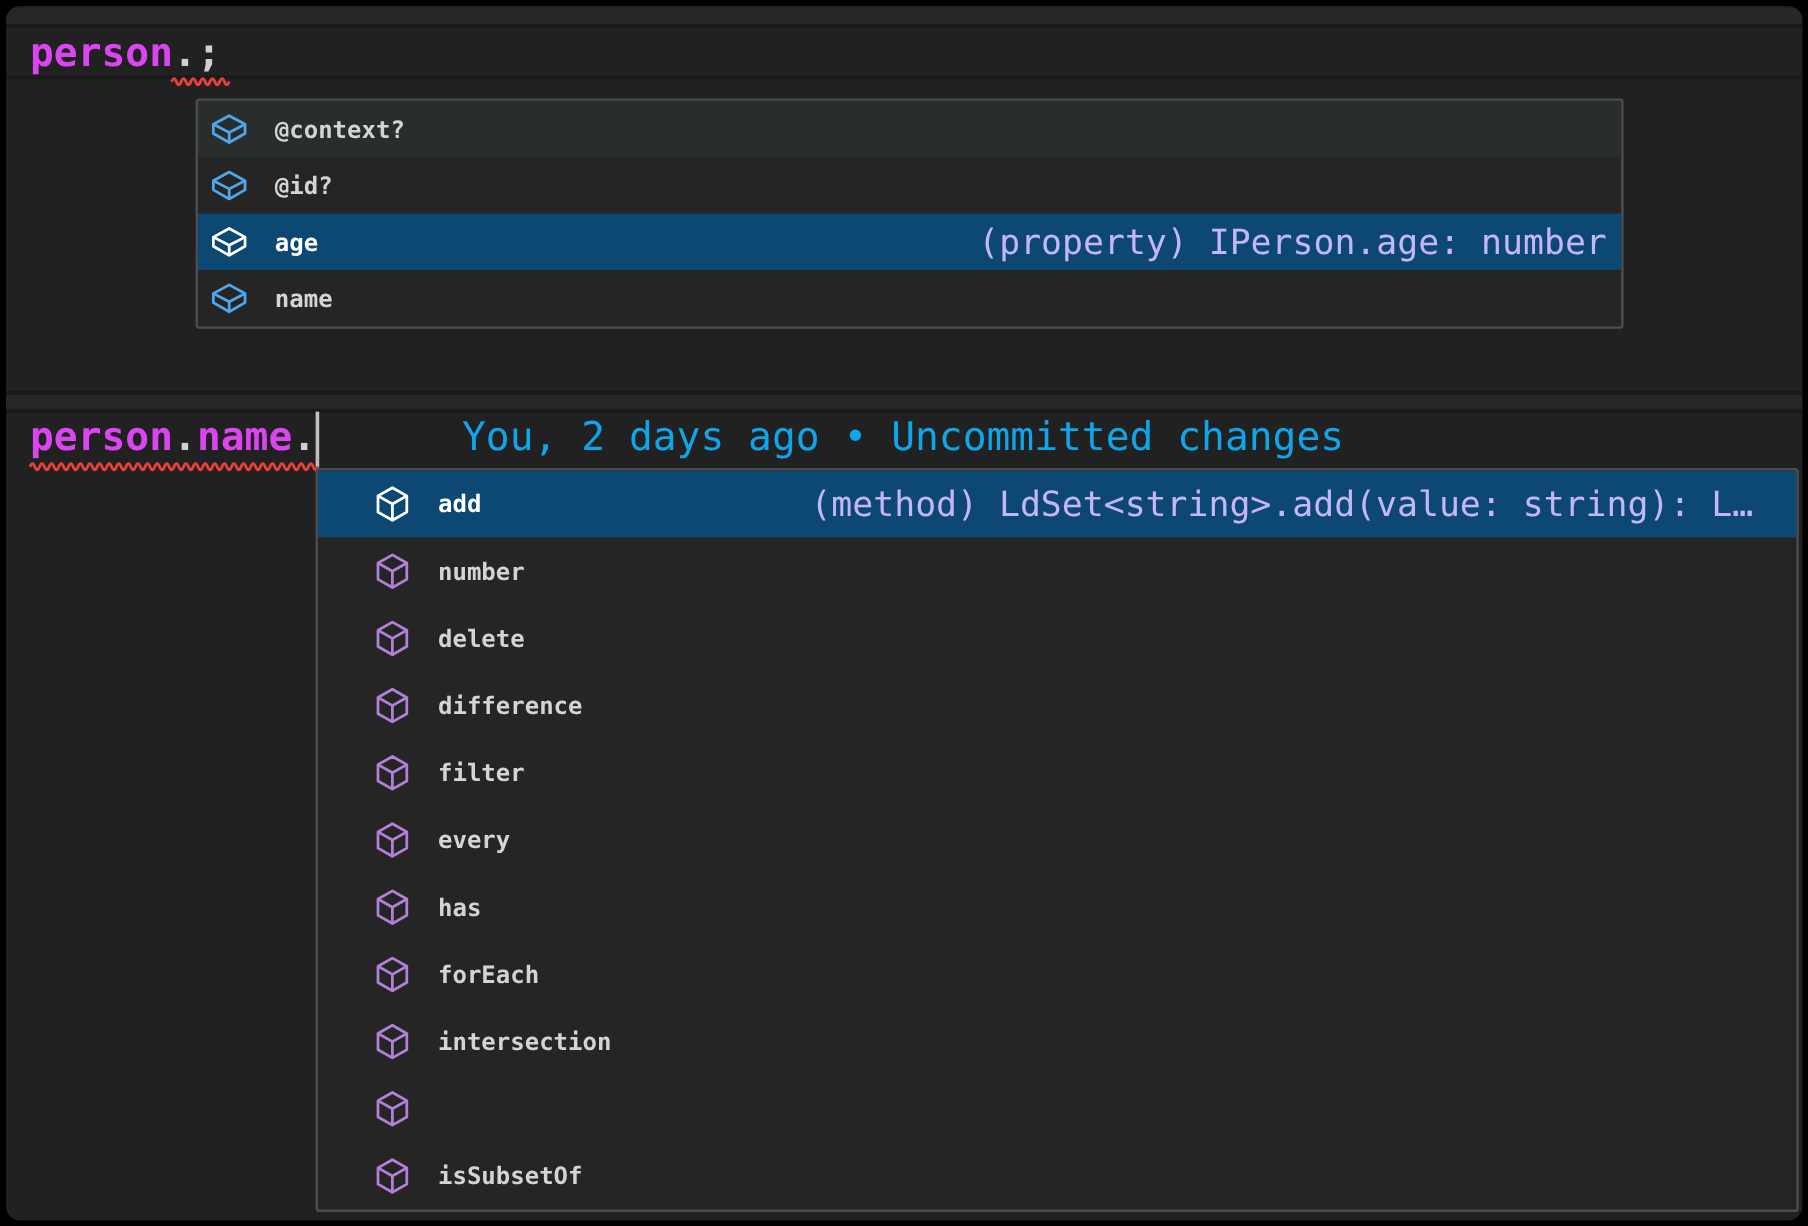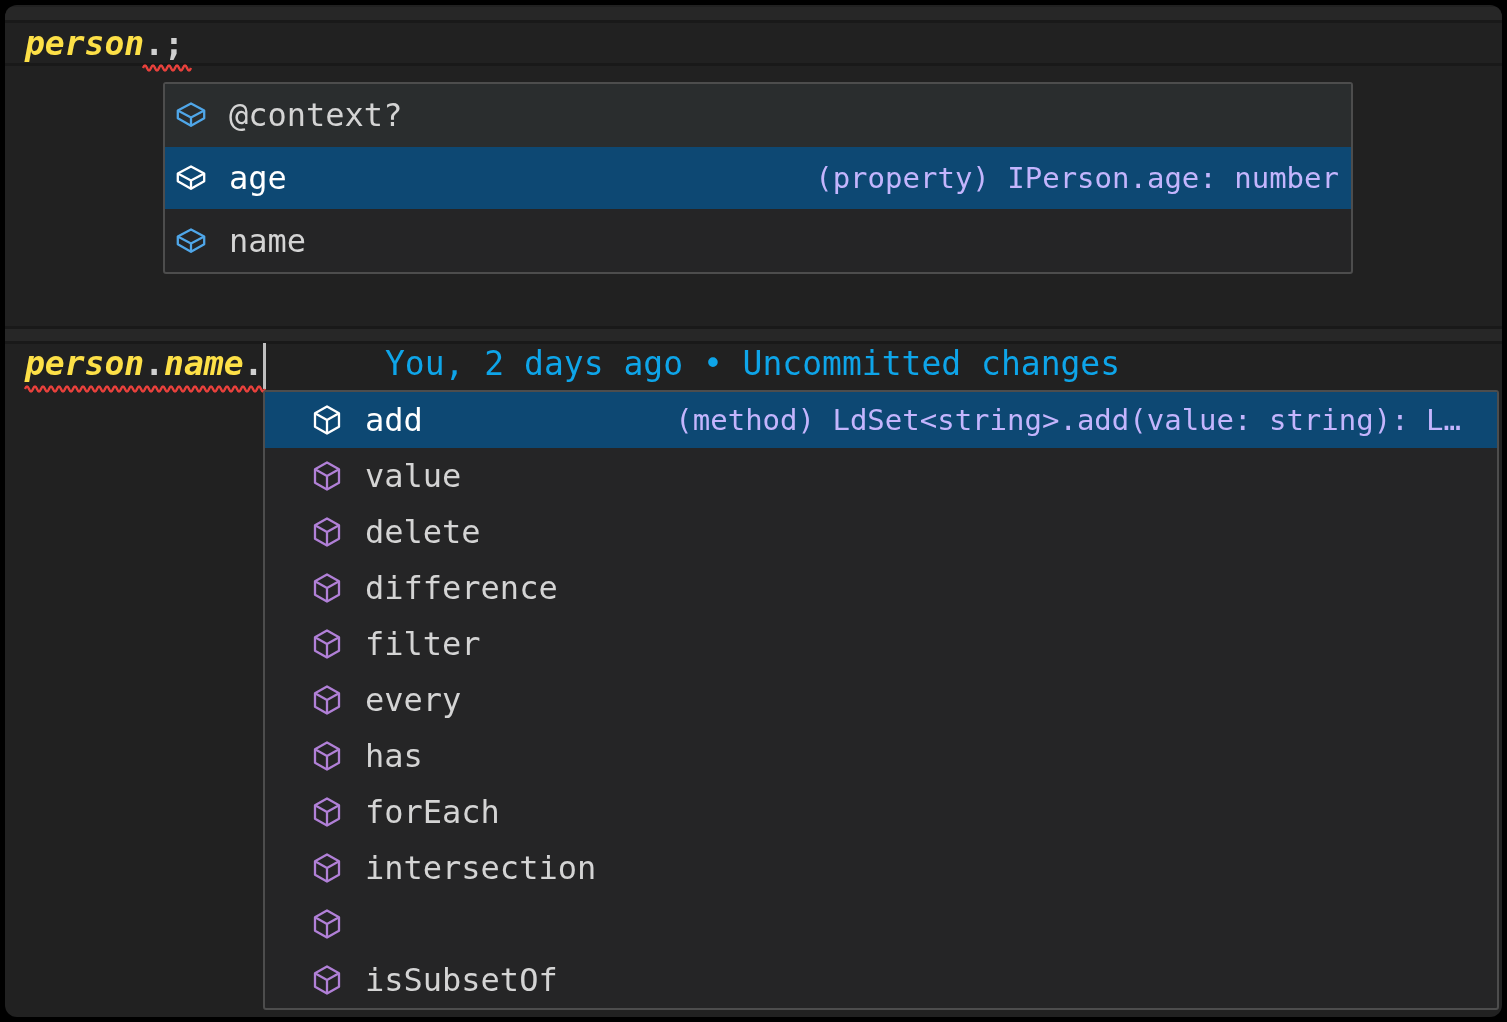--- a/index.html
+++ b/index.html
@@ -8,35 +8,35 @@
   .screen{position:absolute;inset:5px;background:#212121;border-radius:12px;overflow:hidden;}
 
   
   .strip{position:absolute;left:0;right:0;}
   .strip-light{background:#272727;}
   .strip-dark{background:#191919;}
 
   
   .code-line{position:absolute;display:flex;align-items:center;height:44px;
              font-size:33px;font-weight:bold;white-space:pre;}
-  .tok-obj{color:#fde047;font-style:italic;}
+  .tok-obj{color:#d946ef;}
   .tok-p{color:#d0d0d0;}
   .blame{position:absolute;display:flex;align-items:center;height:44px;
          font-size:33px;font-weight:normal;color:#0ea5e9;white-space:pre;}
   .cursor{position:absolute;width:3px;background:#bfbfbf;}
   .squiggle{position:absolute;overflow:visible;}
 
   
   .suggest{position:absolute;background:#252526;border:2px solid #4d4d4d;border-radius:3px;
            box-sizing:border-box;display:flex;flex-direction:column;overflow:hidden;}
   .row{display:flex;align-items:center;flex:1 1 0;padding:0 12px 0 10px;min-width:0;}
   .suggest-methods .row{padding-right:36px;padding-left:46px;}
   .row .icon{width:32px;height:32px;margin-right:22px;flex:none;display:flex;}
   .row .icon svg{width:100%;height:100%;}
-  .row .label{font-size:32px;font-weight:normal;color:#d4d4d4;white-space:pre;}
+  .row .label{font-size:20px;font-weight:bold;color:#d4d4d4;white-space:pre;}
   .row .detail{margin-left:auto;font-size:29px;font-weight:normal;color:#c4b5fd;
                white-space:pre;overflow:hidden;}
   .kind-field .icon{color:#4fa6e8;}
   .kind-method .icon{color:#b180d7;}
   .row.hovered{background:#2a2d2e;}
   .row.selected{background:#0d4873;}
   .row.selected .label{color:#ffffff;}
   .row.selected .icon{color:#ffffff;}
 </style>
 </head>
@@ -62,20 +62,29 @@
     <div class="suggest suggest-properties" style="left:158px;top:77px;width:1190px;height:192px;">
       <div class="row kind-field hovered">
         <span class="icon">
           <svg viewBox="0 0 16 16" fill="none" stroke="currentColor" stroke-width="1.15" stroke-linejoin="round">
               <path d="M8 2.2 L14.6 5.8 L14.6 9.6 L8 13.4 L1.4 9.6 L1.4 5.8 Z"></path>
               <path d="M1.4 5.8 L8 9.2 L14.6 5.8 M8 9.2 L8 13.4"></path>
             </svg>
         </span>
         <span class="label">@context?</span>
       </div>
+      <div class="row kind-field">
+        <span class="icon">
+          <svg viewBox="0 0 16 16" fill="none" stroke="currentColor" stroke-width="1.15" stroke-linejoin="round">
+              <path d="M8 2.2 L14.6 5.8 L14.6 9.6 L8 13.4 L1.4 9.6 L1.4 5.8 Z"></path>
+              <path d="M1.4 5.8 L8 9.2 L14.6 5.8 M8 9.2 L8 13.4"></path>
+            </svg>
+        </span>
+        <span class="label">@id?</span>
+      </div>
       <div class="row kind-field selected">
         <span class="icon">
           <svg viewBox="0 0 16 16" fill="none" stroke="currentColor" stroke-width="1.15" stroke-linejoin="round">
               <path d="M8 2.2 L14.6 5.8 L14.6 9.6 L8 13.4 L1.4 9.6 L1.4 5.8 Z"></path>
               <path d="M1.4 5.8 L8 9.2 L14.6 5.8 M8 9.2 L8 13.4"></path>
             </svg>
         </span>
         <span class="label">age</span>
         <span class="detail">(property) IPerson.age: number</span>
       </div>
@@ -110,21 +119,21 @@
         <span class="label">add</span>
         <span class="detail">(method) LdSet&lt;string&gt;.add(value: string): L…</span>
       </div>
       <div class="row kind-method">
         <span class="icon">
           <svg viewBox="0 0 16 16" fill="none" stroke="currentColor" stroke-width="1.15" stroke-linejoin="round">
               <path d="M8 1.2 L14 4.6 L14 11.4 L8 14.8 L2 11.4 L2 4.6 Z"></path>
               <path d="M2 4.6 L8 8 L14 4.6 M8 8 L8 14.8"></path>
             </svg>
         </span>
-        <span class="label">value</span>
+        <span class="label">number</span>
       </div>
       <div class="row kind-method">
         <span class="icon">
           <svg viewBox="0 0 16 16" fill="none" stroke="currentColor" stroke-width="1.15" stroke-linejoin="round">
               <path d="M8 1.2 L14 4.6 L14 11.4 L8 14.8 L2 11.4 L2 4.6 Z"></path>
               <path d="M2 4.6 L8 8 L14 4.6 M8 8 L8 14.8"></path>
             </svg>
         </span>
         <span class="label">delete</span>
       </div>

